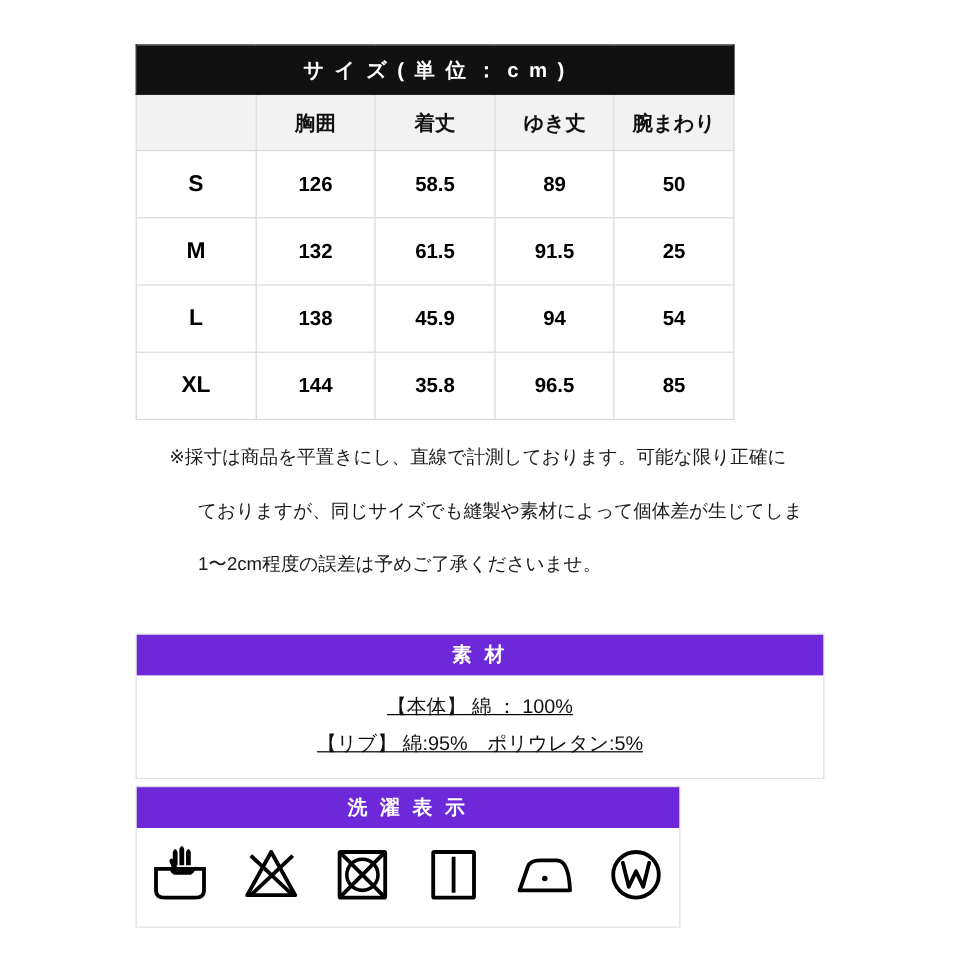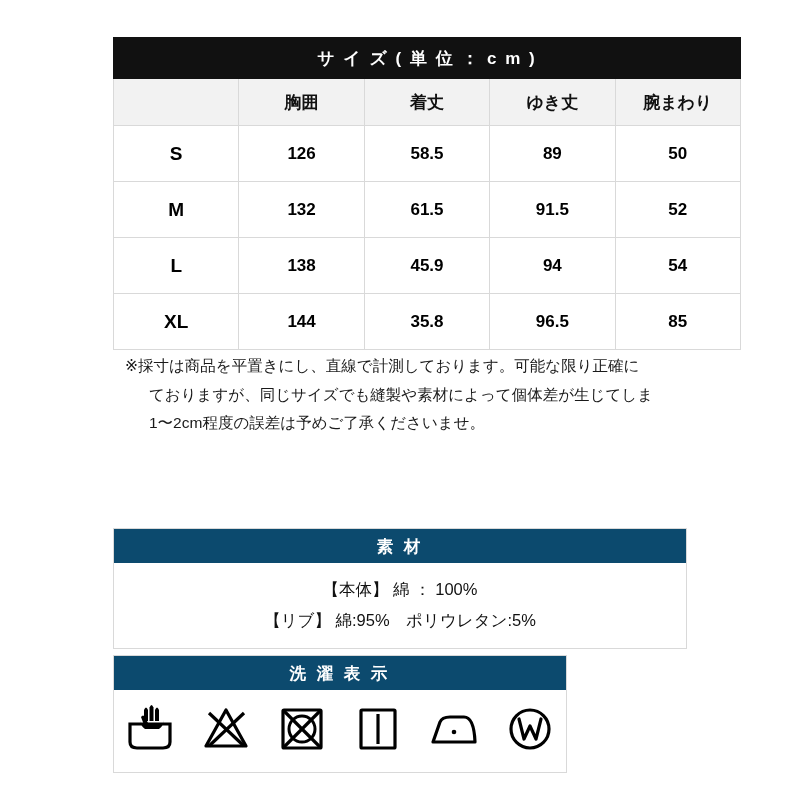--- a/index.html
+++ b/index.html
@@ -19,21 +19,21 @@
     width: 800px;
     height: 800px;
     box-sizing: border-box;
   }
 
   
   .size-block {
     position: absolute;
     left: 113px;
     top: 37px;
-    width: 628px;
+    width: 499px;
   }
   table.size-table {
     border-collapse: collapse;
     width: 100%;
     table-layout: fixed;
   }
   table.size-table td, table.size-table th {
     border: 1px solid #d9d9d9;
     text-align: center;
     font-weight: bold;
@@ -72,48 +72,49 @@
   .note {
     position: absolute;
     left: 113px;
     top: 352px;
     width: 580px;
     font-size: 15.5px;
     line-height: 1.85;
     color: #1a1a1a;
   }
   .note p {
-    margin: 0;
+    margin: 16px;
   }
   .note .indent1 { text-indent: 12px; }
   .note .indent2 { text-indent: 36px; }
 
   
   .material-block {
     position: absolute;
     left: 113px;
     top: 528px;
     width: 574px;
     border: 1px solid #d9d9d9;
     box-sizing: border-box;
   }
   .band-title {
-    background: #0c4a6e;
+    background: #6d28d9;
     color: #ffffff;
     text-align: center;
     font-weight: bold;
     font-size: 16.5px;
     letter-spacing: 3px;
     height: 34px;
     line-height: 34px;
   }
   .material-lines {
     background: #ffffff;
     padding: 11px 0 13px 0;
     text-align: center;
+    text-decoration: underline;
   }
   .material-lines div {
     font-size: 16.5px;
     line-height: 1.85;
     color: #111111;
   }
 
   
   .laundry-block {
     position: absolute;
@@ -158,21 +159,21 @@
         <td>126</td>
         <td>58.5</td>
         <td>89</td>
         <td>50</td>
       </tr>
       <tr class="body-row">
         <td class="sz">M</td>
         <td>132</td>
         <td>61.5</td>
         <td>91.5</td>
-        <td>52</td>
+        <td>25</td>
       </tr>
       <tr class="body-row">
         <td class="sz">L</td>
         <td>138</td>
         <td>45.9</td>
         <td>94</td>
         <td>54</td>
       </tr>
       <tr class="body-row">
         <td class="sz">XL</td>

